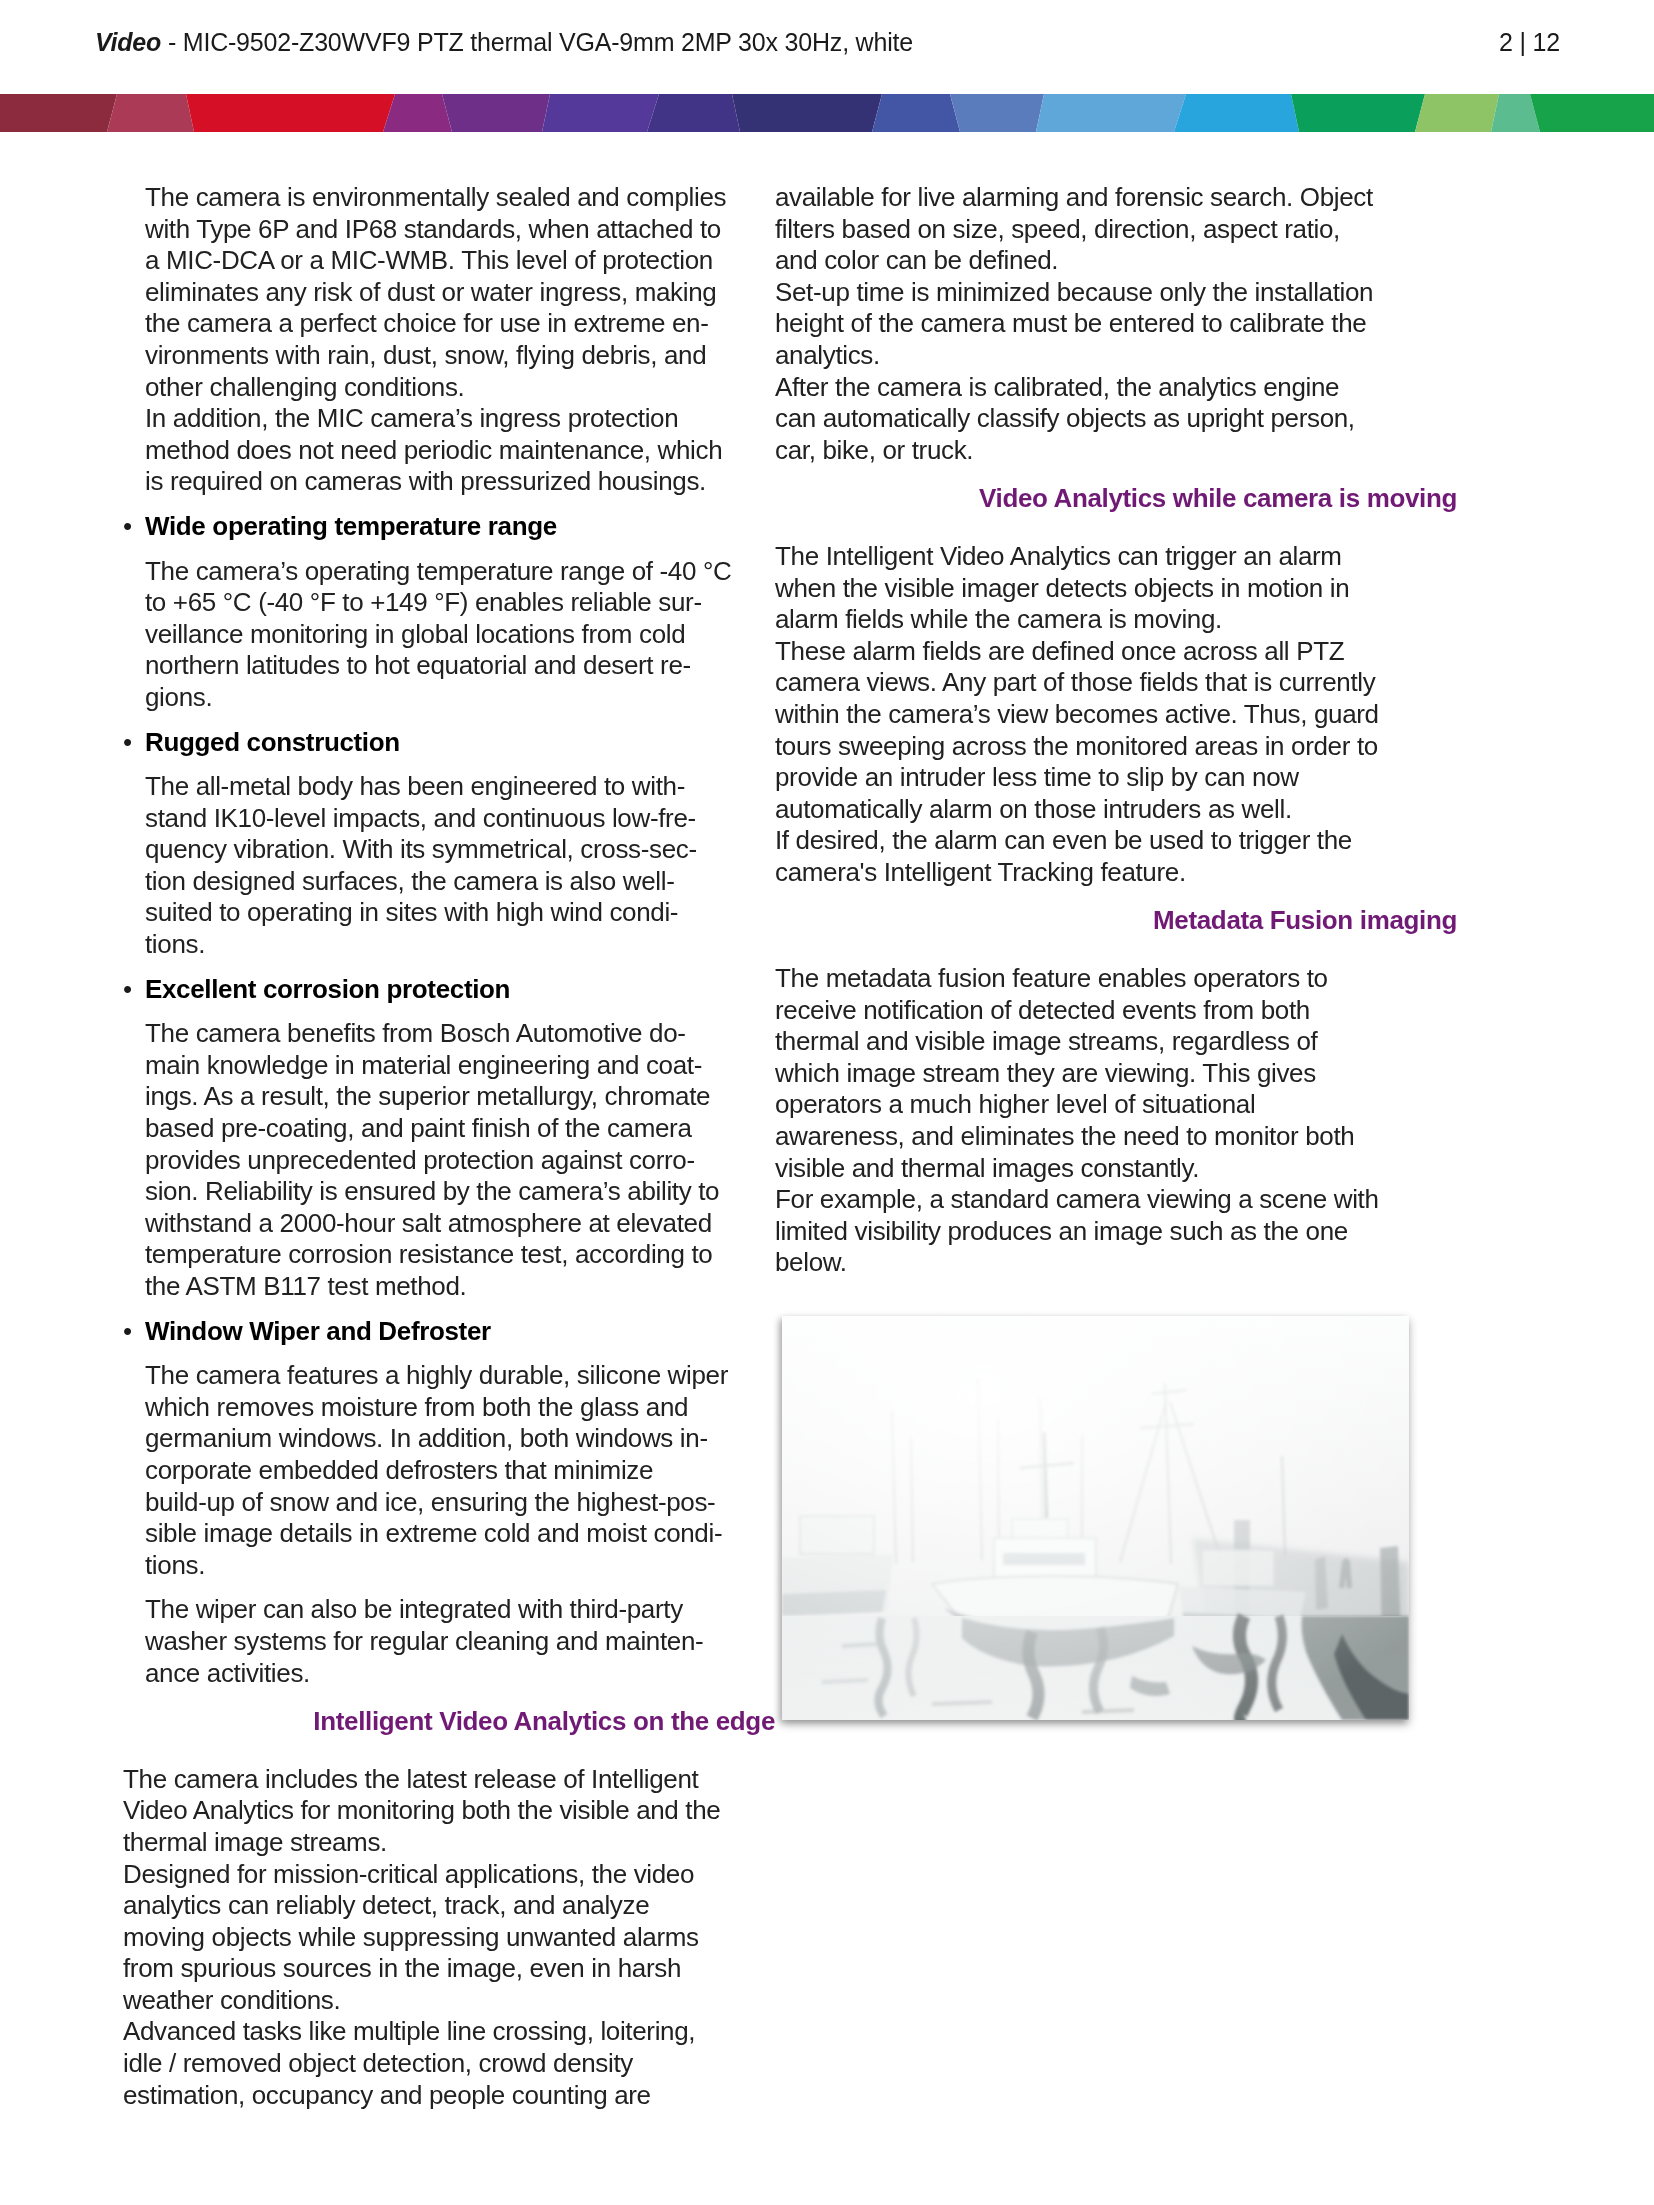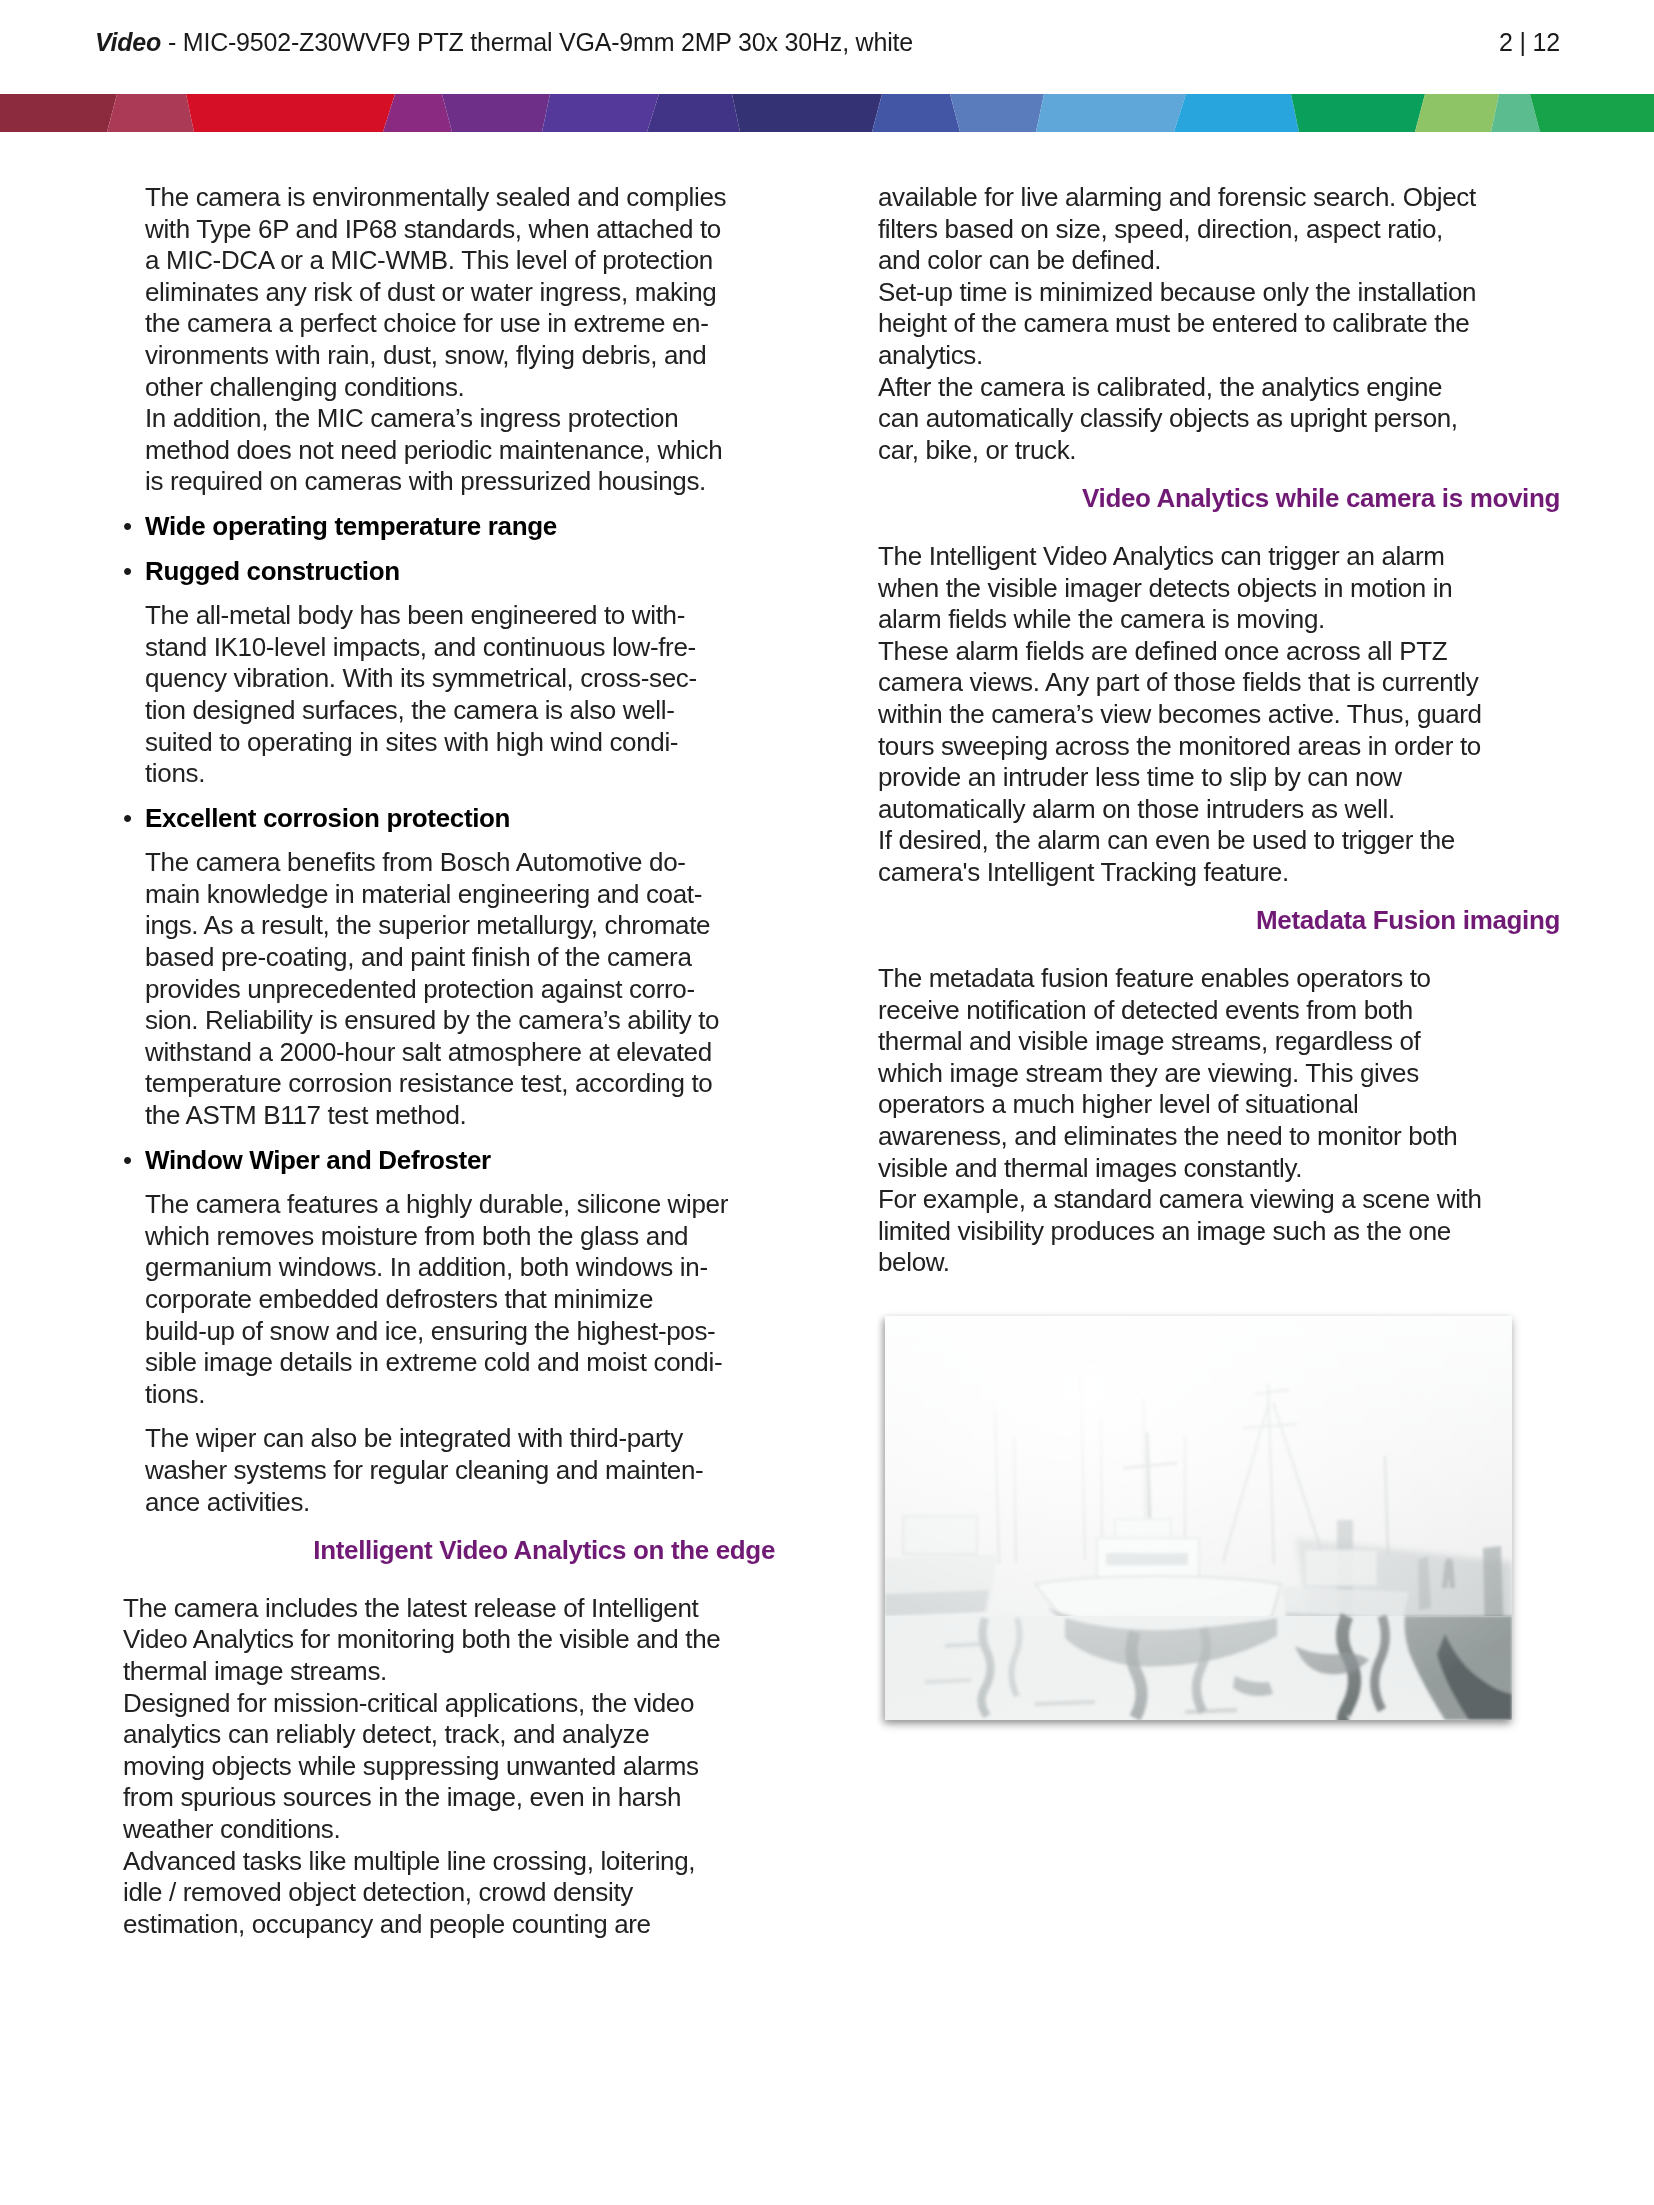--- a/index.html
+++ b/index.html
@@ -17,21 +17,21 @@
     padding:27px 94px 0 95px;
     font-size:25px;line-height:30px;letter-spacing:-0.2px;color:#1a1a1a;
   }
   .hdr .cat{font-weight:bold;font-style:italic;}
   
   .stripe{
     position:relative;height:38px;margin-top:37px;overflow:hidden;background:#ffffff;
   }
   .stripe .seg{position:absolute;inset:0;}
   
-  .cols{display:flex;gap:103px;padding:50px 94px 0 123px;}
+  .cols{display:flex;padding:50px 94px 0 123px;}
   .col{flex:none;}
   .col.left{width:652px;}
   .col.right{width:682px;}
   p{margin:0;}
   .para,.spara,.btitle,.stitle,.dot{
     font-size:26px;line-height:31.6px;letter-spacing:-0.35px;
   }
   .para,.spara{white-space:pre-line;}
   .indent{padding-left:22px;}
   .para + .para, .indent + .indent{}
@@ -92,20 +92,25 @@
 vironments with rain, dust, snow, flying debris, and
 other challenging conditions.</p>
       <p class="para indent">In addition, the MIC camera’s ingress protection
 method does not need periodic maintenance, which
 is required on cameras with pressurized housings.</p>
 
       <div class="bullet">
         <span class="dot">•</span>
         <div class="bcontent">
           <p class="btitle">Wide operating temperature range</p>
+          <p class="para">The camera’s operating temperature range of -40 °C
+to +65 °C (-40 °F to +149 °F) enables reliable sur-
+veillance monitoring in global locations from cold
+northern latitudes to hot equatorial and desert re-
+gions.</p>
         </div>
       </div>
 
       <div class="bullet">
         <span class="dot">•</span>
         <div class="bcontent">
           <p class="btitle">Rugged construction</p>
           <p class="para">The all-metal body has been engineered to with-
 stand IK10-level impacts, and continuous low-fre-
 quency vibration. With its symmetrical, cross-sec-

